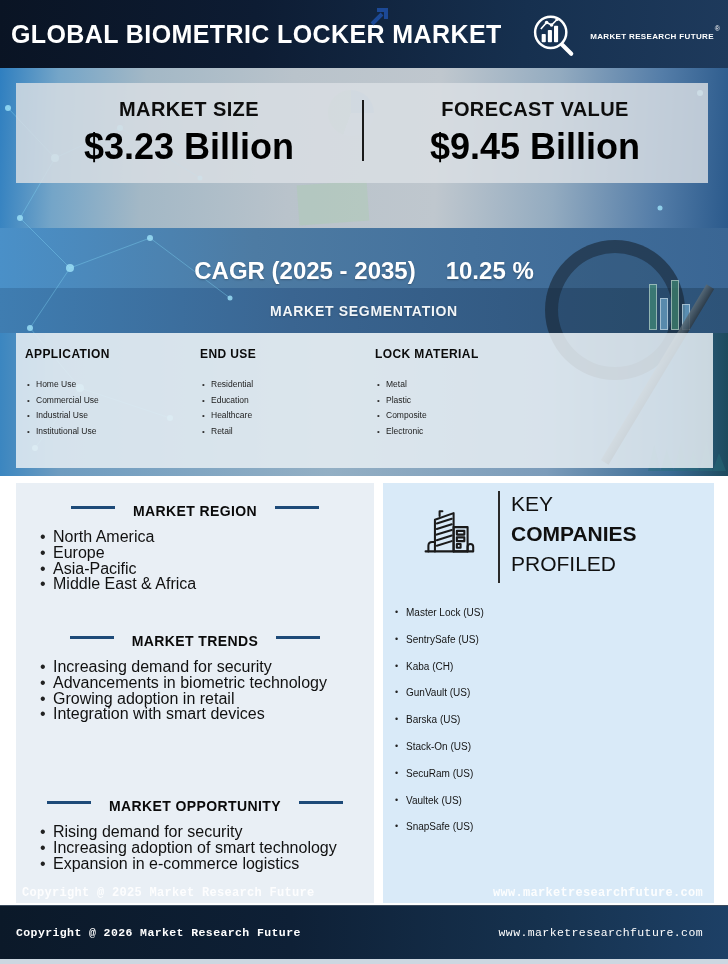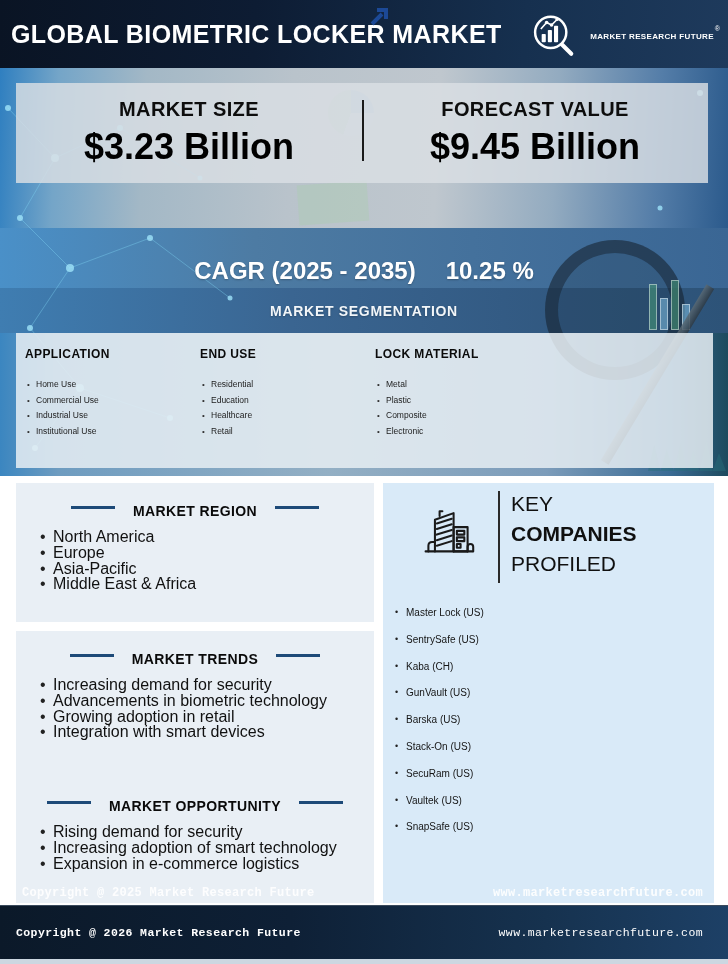--- a/index.html
+++ b/index.html
@@ -85,21 +85,21 @@
   .seg-grid { display:grid; grid-template-columns:175px 175px 175px 172px; padding:14px 0 0 9px; }
   .seg-col-title { font-size:12px; font-weight:bold; color:#0b0b0b; letter-spacing:0.4px; }
   .seg-list { list-style:none; margin:16px 0 0 0; padding:0; }
   .seg-list li { font-size:8.5px; color:#1c1c1c; line-height:15.5px; padding-left:11px; position:relative; }
   .seg-list li::before { content:"•"; position:absolute; left:2px; font-size:8px; color:#333333; }
 
   
   .bottom { position:absolute; top:476px; left:0; width:728px; height:429px; background:#ffffff; }
   .panel { position:absolute; background:#e9eff5; }
   .p-region { left:16px; top:7px;   width:358px; height:139px; }
-  .p-trends { left:16px; top:155px; width:358px; height:174px; }
+  .p-trends { left:16px; top:137px; width:358px; height:174px; }
   .p-opp    { left:16px; top:302px; width:358px; height:125px; }
   .p-comp   { left:383px; top:7px;  width:331px; height:420px; background:#d9eaf8; }
 
   .sec-title-row { display:flex; align-items:center; justify-content:center; gap:18px; margin-top:13px; }
   .sec-line { width:44px; height:3px; background:#1d4a78; }
   .sec-title { font-size:14px; font-weight:bold; color:#0a0a0a; letter-spacing:0.4px; white-space:nowrap;margin-top:7px; }
   .sec-list { list-style:none; margin:10px 0 0 0; padding:0 0 0 24px; }
   .sec-list li { font-size:16px; color:#111111; line-height:15.8px; padding-left:13px; position:relative; }
   .sec-list li::before { content:"•"; position:absolute; left:0; color:#222222; }
 

